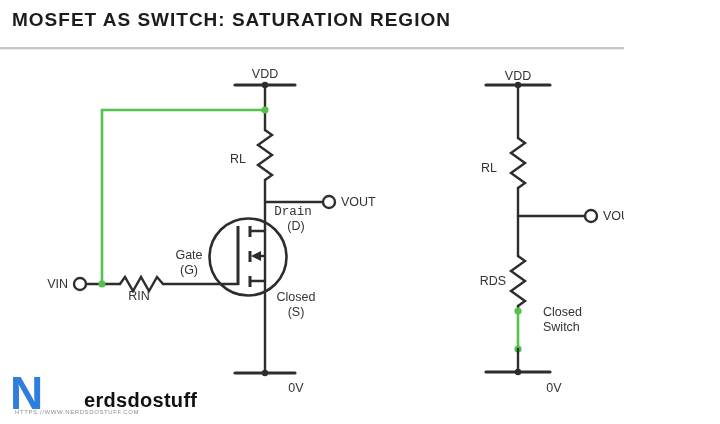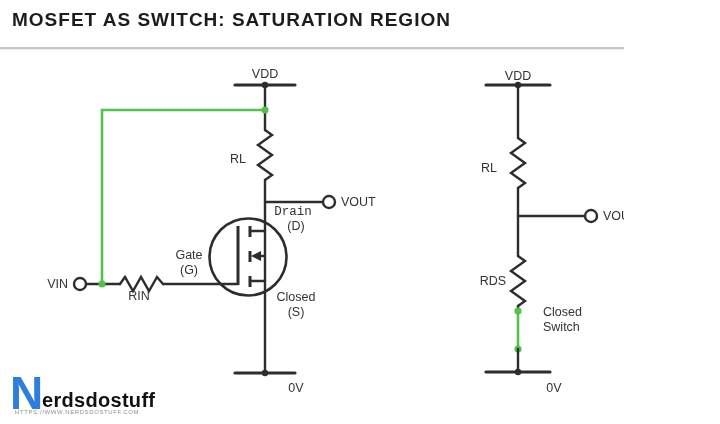--- a/index.html
+++ b/index.html
@@ -33,21 +33,21 @@
   .center  { transform:translate(-50%,-50%); text-align:center; }
   .vmid    { transform:translateY(-50%); }
   .rightal { transform:translate(-100%,-50%); }
   .two { line-height:15px; }
   .logo-n {
     position:absolute; left:10px; top:370px; font-size:46px; line-height:46px;
     font-weight:bold; color:var(--blue);
   }
   .logo-word {
     position:absolute; left:42px; top:390px; font-size:20px; line-height:20px;
-    font-weight:bold; color:#111111; letter-spacing:0.3px;
+    font-weight:bold; color:#111111; letter-spacing:0.3px;padding-left:42px;
   }
   .logo-url {
     position:absolute; left:15px; top:409px; font-size:6px; line-height:7px;
     color:#8f8f8f; letter-spacing:0.6px;
   }
 </style>
 </head>
 <body>
 
 <div class="stage">

